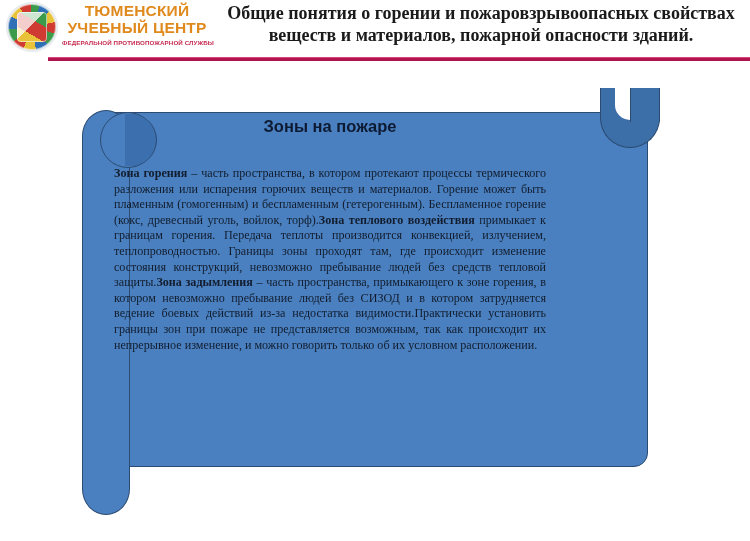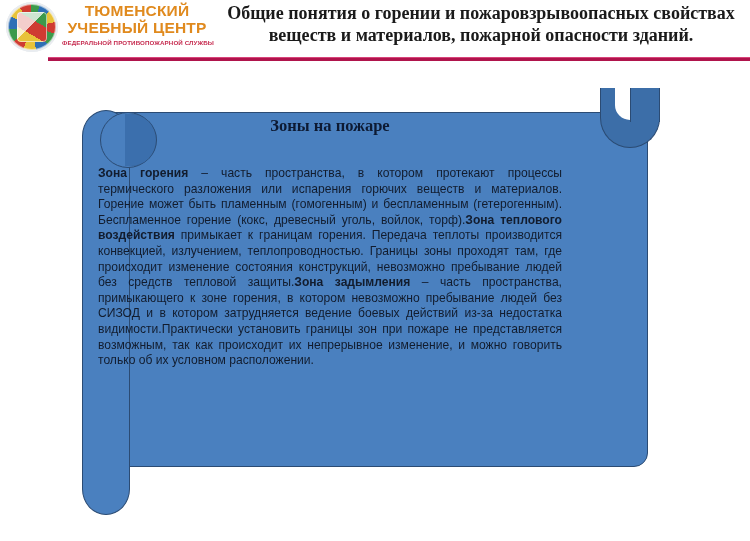--- a/index.html
+++ b/index.html
@@ -193,34 +193,34 @@
   
   .content {
     position: absolute;
     left: 98px; top: 116px;
     width: 464px;
     z-index: 10;
   }
   .panel-title {
     text-align: center;
     color: #0d1a33;
-    font-family: Liberation Serif, serif;
+    font-family: Liberation Sans, sans-serif;
     font-weight: bold;
     font-size: 16.5px;
     line-height: 20px;
     margin-bottom: 30px;
   }
   .para {
     color: #121c2e;
-    font-family: Liberation Sans, sans-serif;
+    font-family: Liberation Serif, serif;
     font-size: 12.1px;
     line-height: 15.6px;
     text-align: justify;
     text-justify: inter-word;
-    margin: 0;
+    margin: 16px;
   }
   .para b { font-weight: bold; }
 </style>
 </head>
 <body>
 
 <div id="slide">
 
   <div class="header">
 

